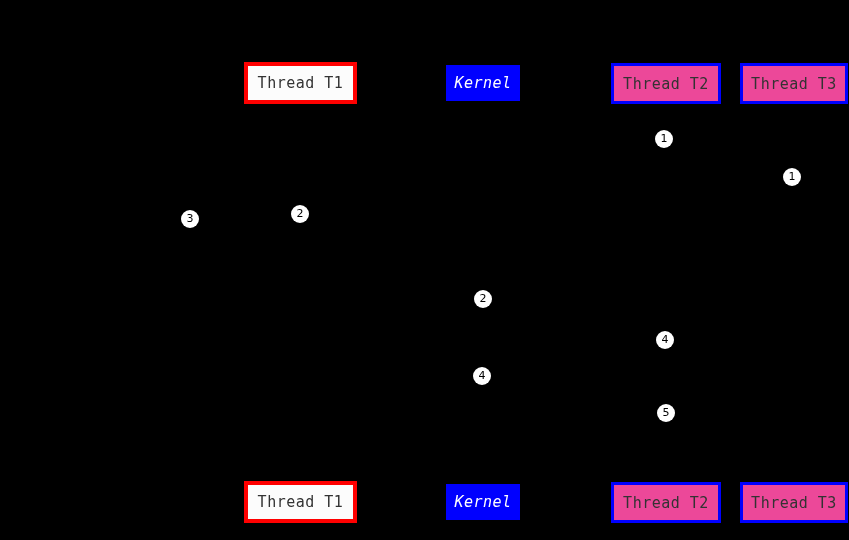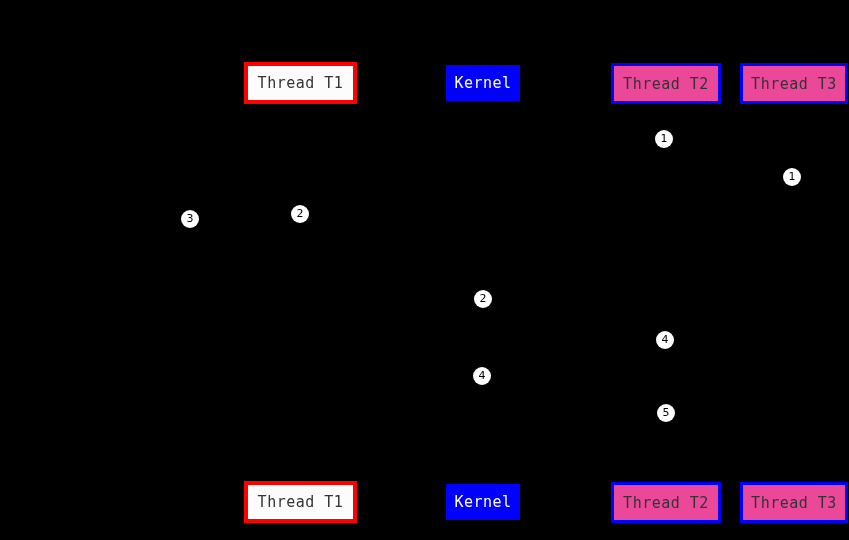--- a/index.html
+++ b/index.html
@@ -36,20 +36,21 @@
     background: #fcfcfc;
   }
   .participant.blue {
     border: 3px solid #0000ff;
     background: #ec4899;
   }
   .participant.filled {
     border: 0;
     background: #0000ff;
     color: #ffffff;
+    font-style: italic;
   }
 
   
   .lifeline {
     position: absolute;
     width: 1px;
     background: #000000;
   }
 
   

